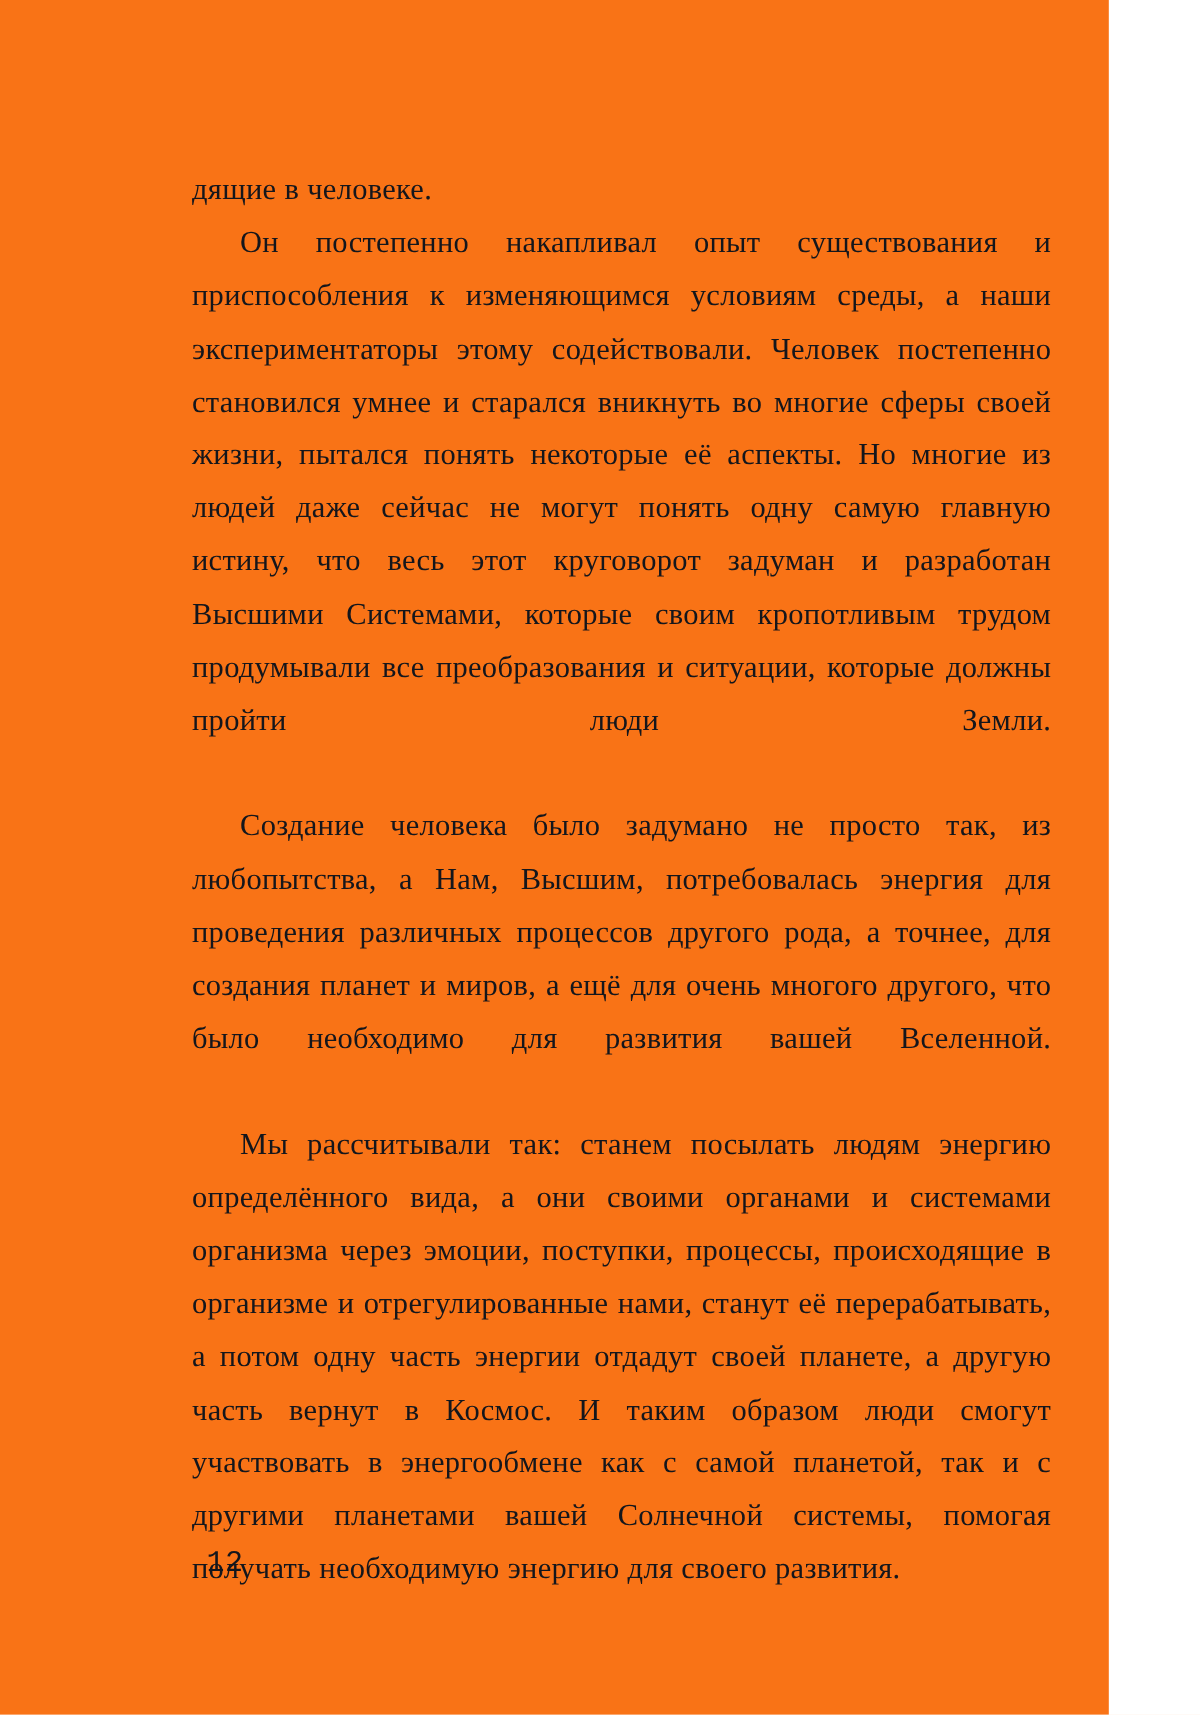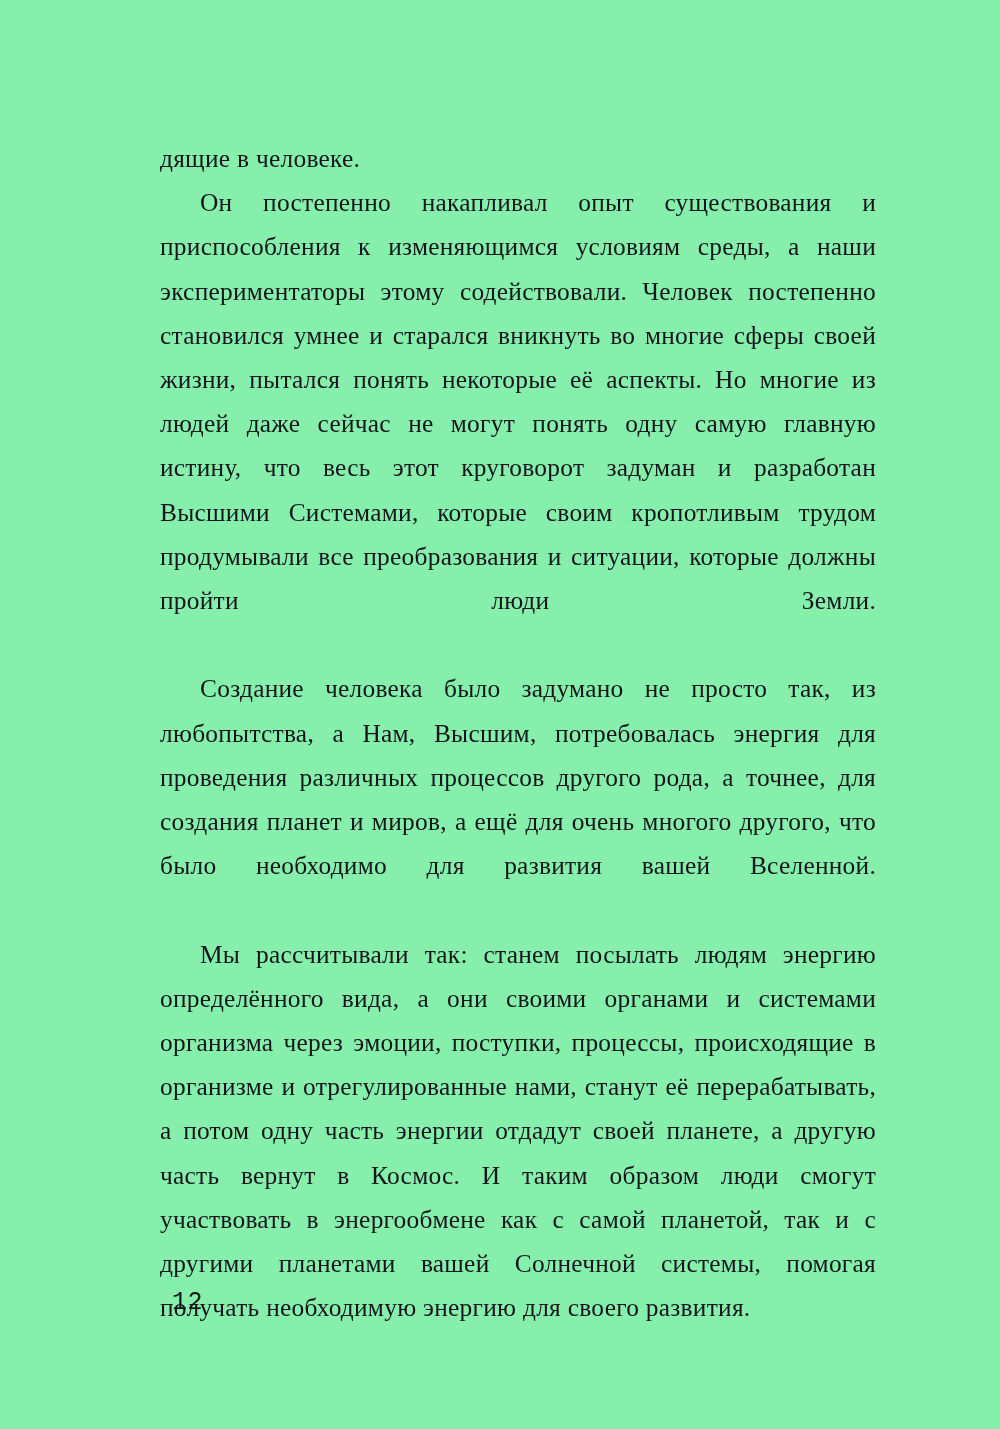--- a/index.html
+++ b/index.html
@@ -4,23 +4,23 @@
 <title>Book page</title>
 <style>
   html, body {
     margin: 0;
     padding: 0;
     background: #ffffff;
   }
 
   .page {
     position: relative;
-    width: 1000px;
+    width: 924px;
     height: 1429px;
-    background: #86efac;
+    background: #f97316;
     overflow: hidden;
     box-sizing: border-box;
   }
 
   .text-block {
     position: absolute;
     left: 160px;
     top: 136px;
     width: 716px;
   }

